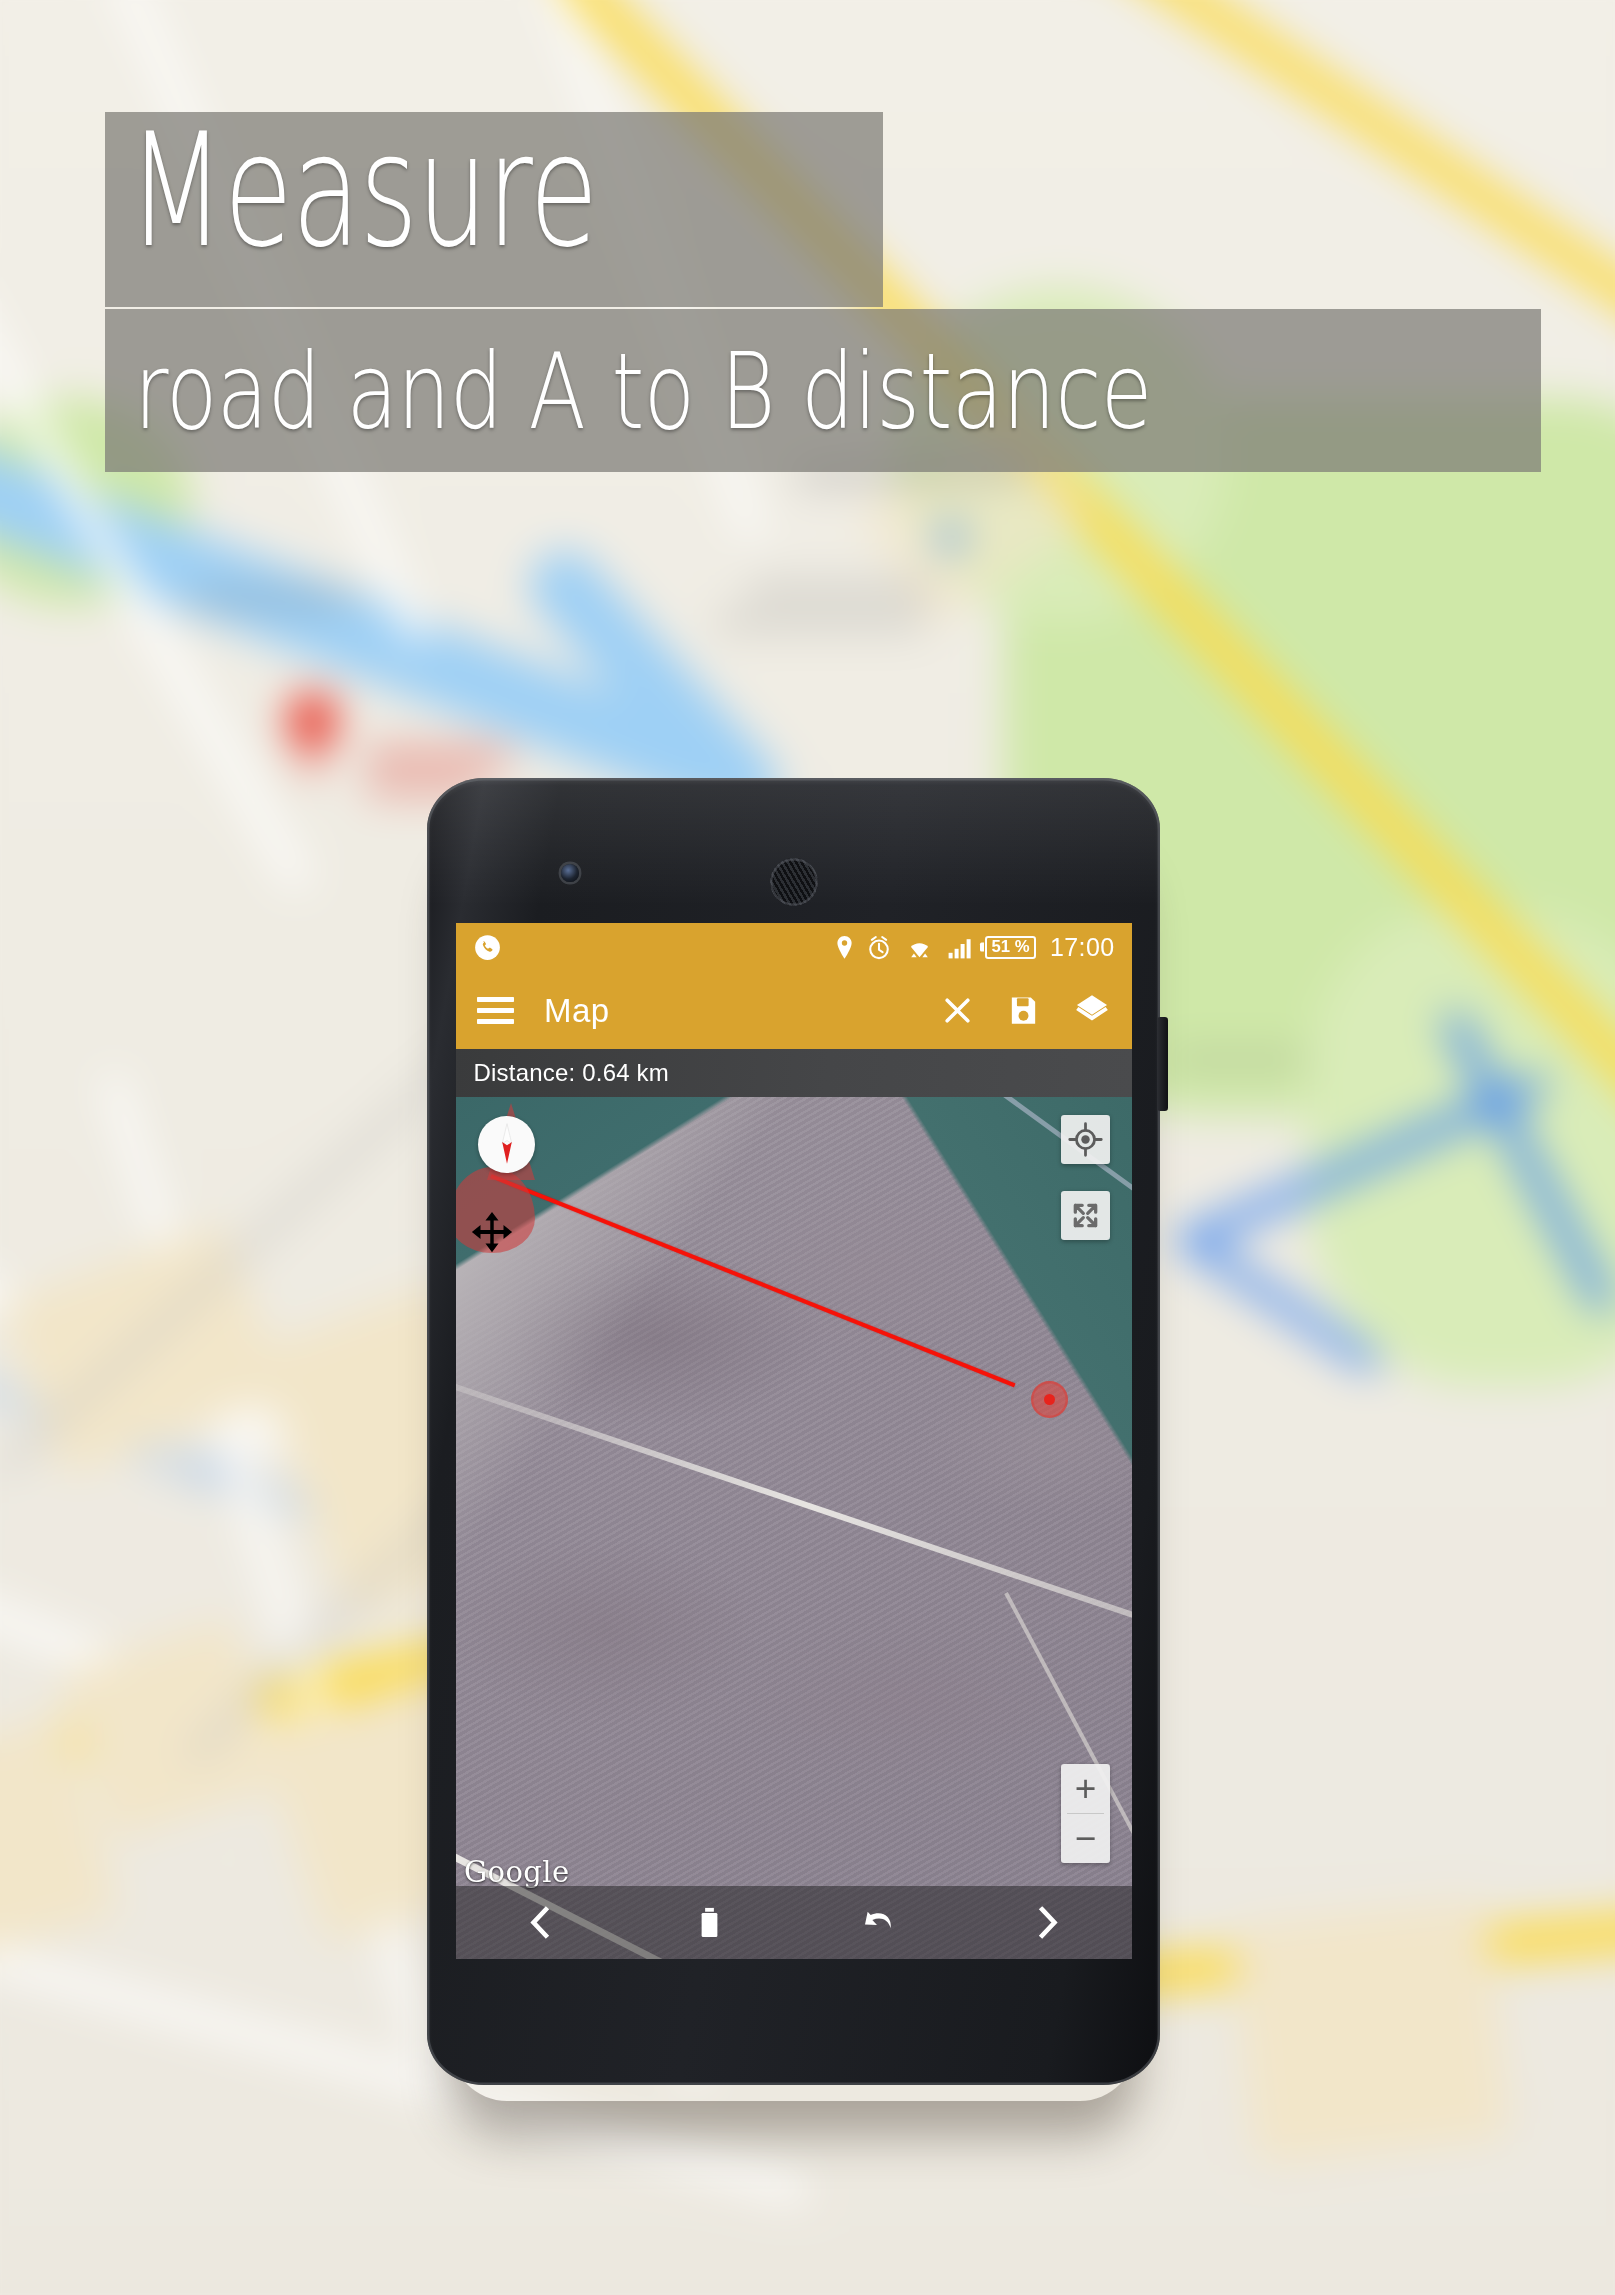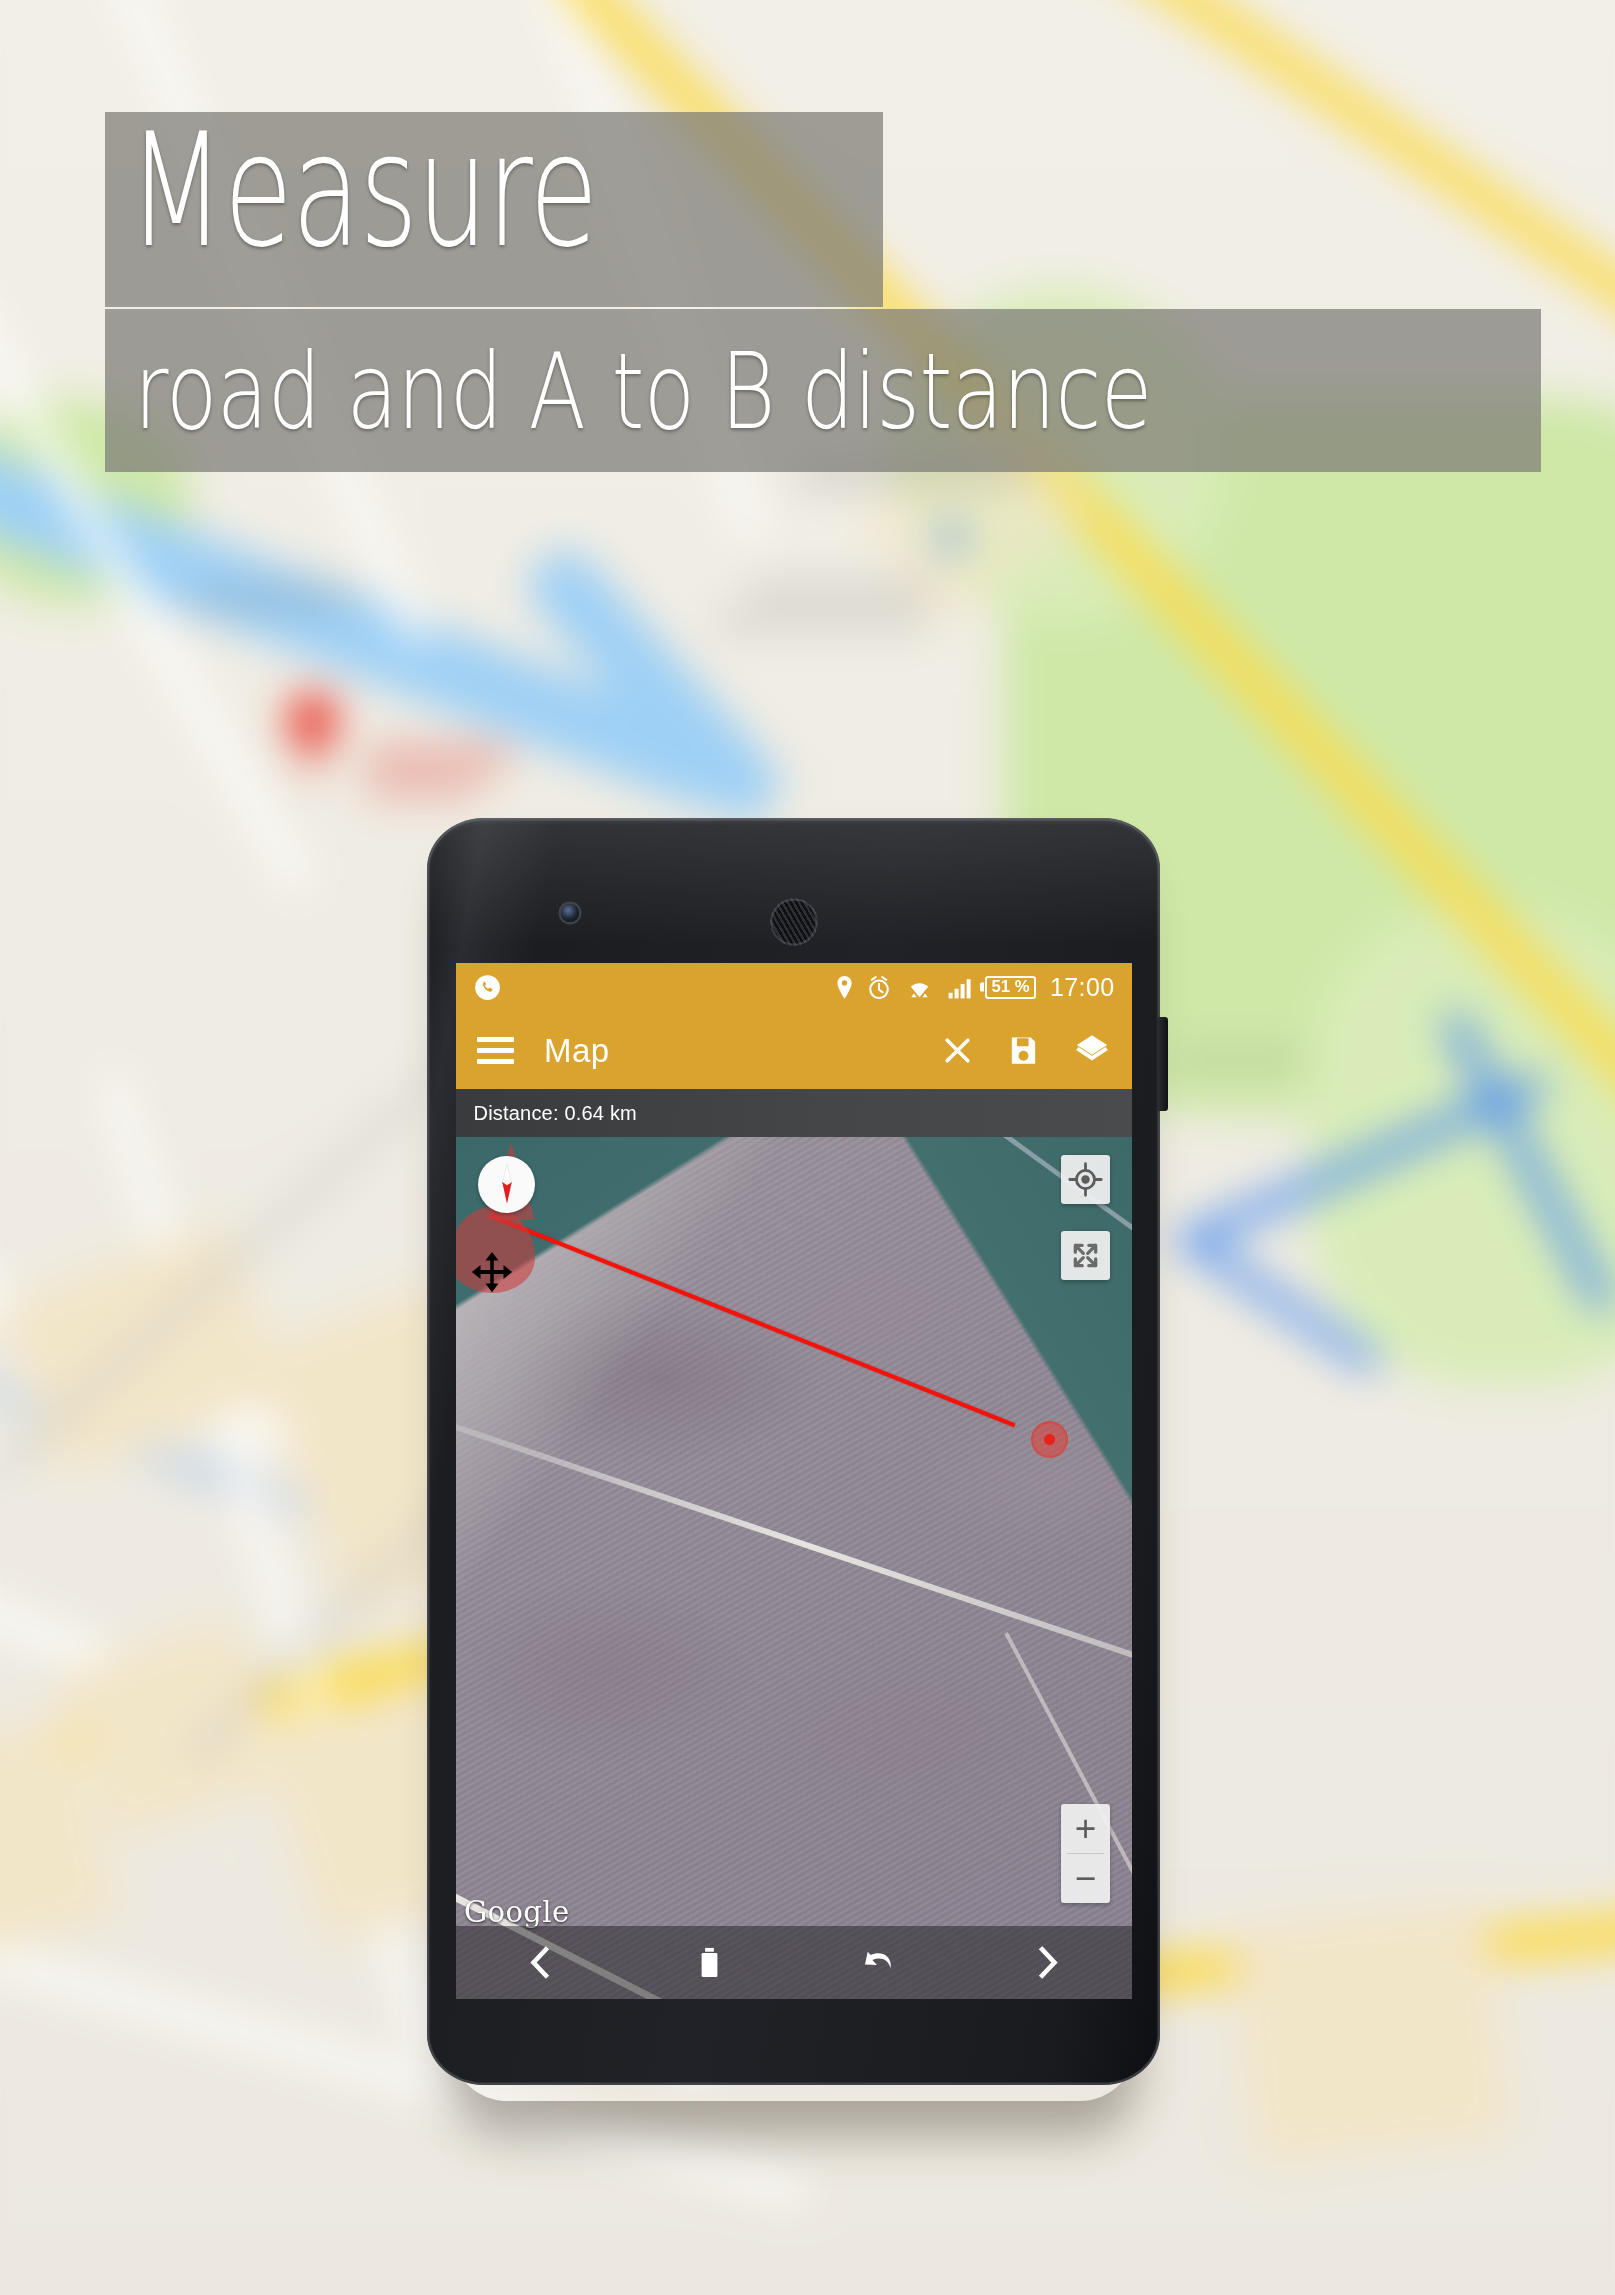--- a/index.html
+++ b/index.html
@@ -69,21 +69,20 @@
   }
   #phone-body{
     position:absolute;inset:0;
     border-radius:57px/51px;
     background:
       linear-gradient(100deg,#15161a 0%,#2a2c31 6%,#1b1d21 14%,#202227 50%,#191b1f 88%,#0e0f12 100%);
     box-shadow:
       inset 0 0 0 2.4px rgba(90,92,98,0.55),
       inset 0 2.4px 6.4px rgba(255,255,255,0.12);
     overflow:hidden;
-    margin-top:40px;
   }
   #phone-gloss{
     position:absolute;left:0;top:0;width:100%;height:128px;
     background:linear-gradient(180deg,rgba(255,255,255,0.10),rgba(255,255,255,0));
     pointer-events:none;
   }
   
   #power-button{
     position:absolute;right:-8px;top:239px;width:11px;height:94px;
     border-radius:3.2px;
@@ -141,21 +140,21 @@
   #hamburger-menu span{display:block;height:4.8px;background:#fff;border-radius:0.8px;}
   #app-title{font-size:33px;margin-left:30px;font-weight:400;letter-spacing:0.4px;}
   #appbar-actions{margin-left:auto;display:flex;align-items:center;gap:32px;}
 
   
   #distance-strip{
     height:48px;
     background:linear-gradient(95deg,#3a3b3c 0%,#454648 55%,#4a4b4d 100%);
     display:flex;align-items:center;padding-left:17.5px;box-sizing:border-box;
   }
-  #distance-text{color:#ffffff;font-size:20px;letter-spacing:0.2px;}
+  #distance-text{color:#ffffff;font-size:24px;letter-spacing:0.2px;}
 
   
   #map-area{
     position:relative;height:862px;overflow:hidden;
     background:#8d8794;
   }
   #satellite{
     position:absolute;inset:0;
     background:
       

